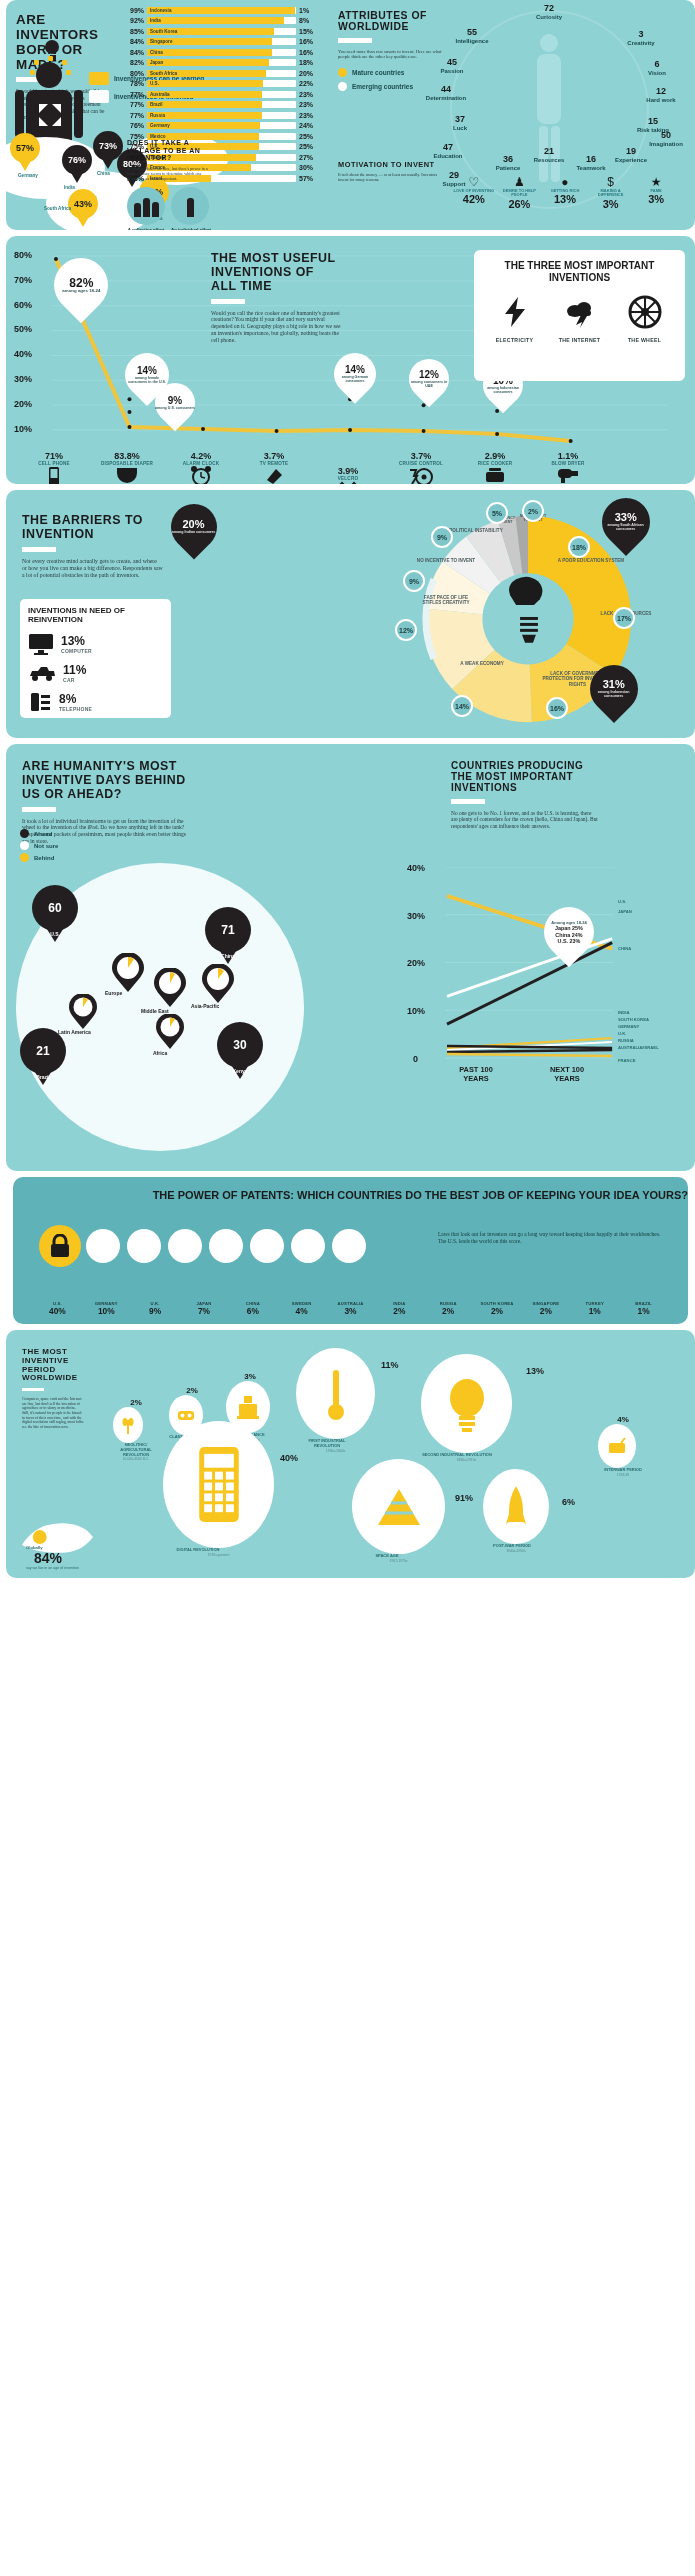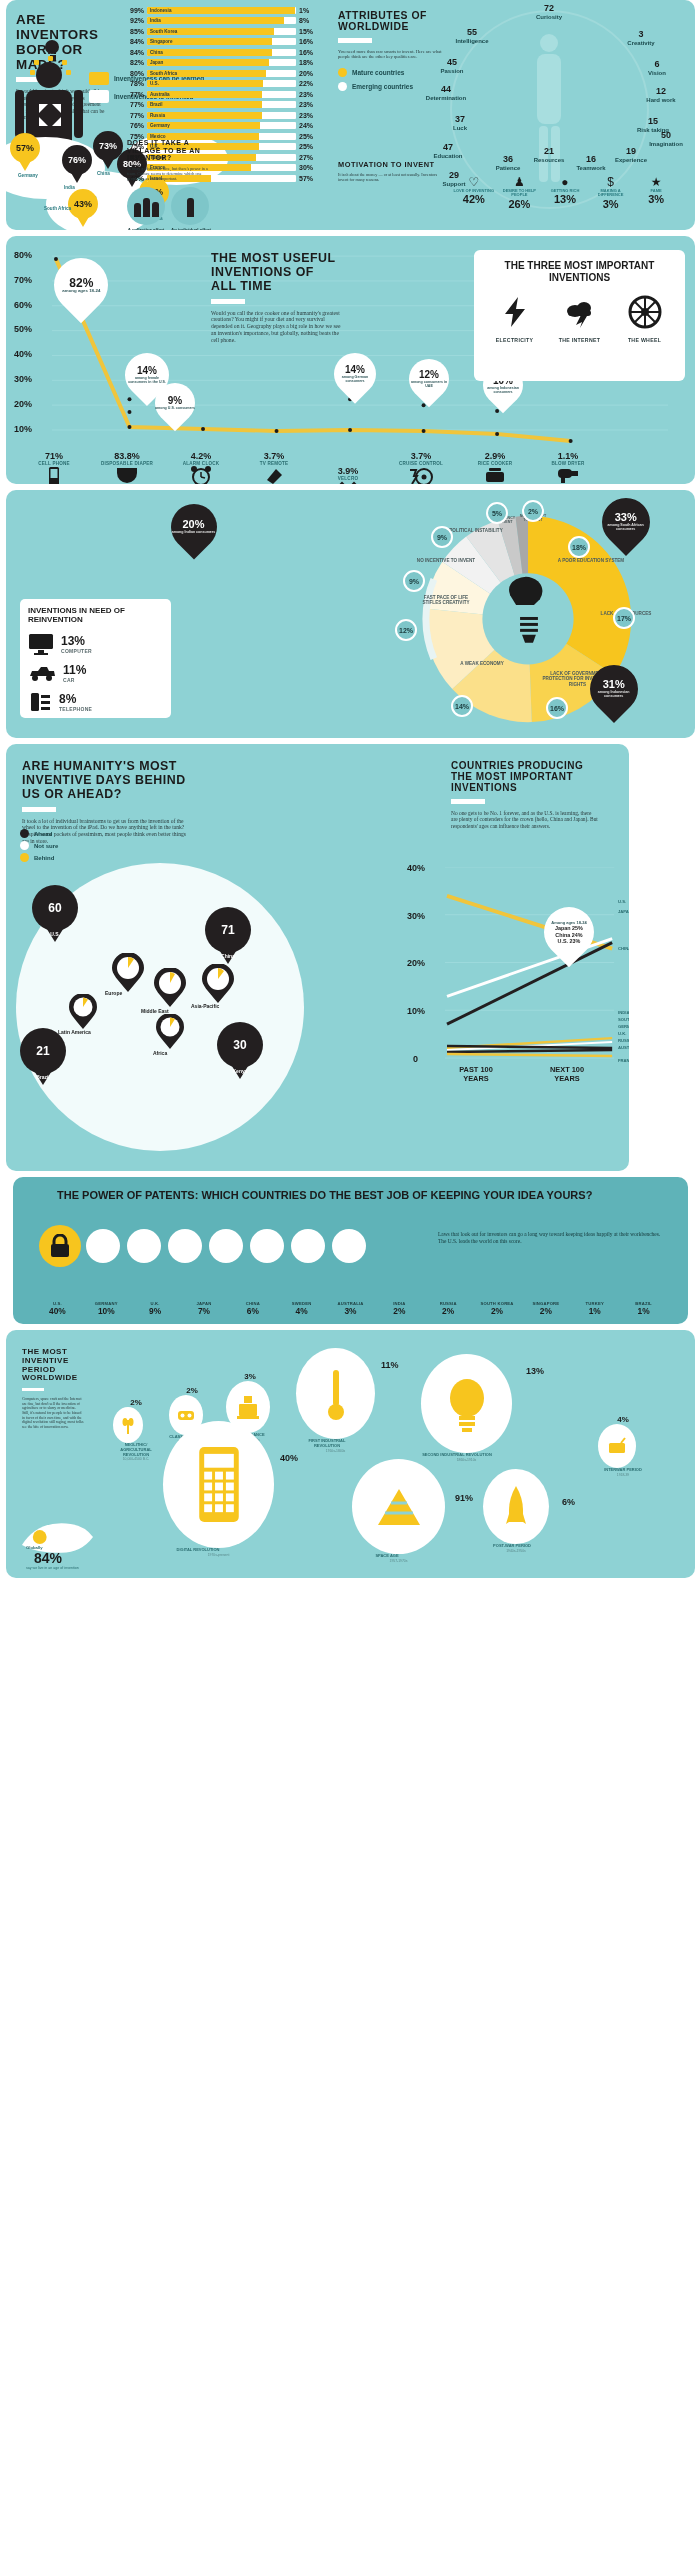--- a/index.html
+++ b/index.html
@@ -102,21 +102,21 @@
   .gpin .c{width:46px;height:46px;border-radius:50%;background:#231f20;color:#fff;display:flex;align-items:center;justify-content:center;font-size:12px;font-weight:bold;}
   .gpin .t{width:0;height:0;border-left:10px solid transparent;border-right:10px solid transparent;border-top:16px solid #231f20;margin:-5px auto 0;}
   .gpin .nm{position:absolute;left:0;width:46px;text-align:center;font-size:5px;color:#fff;font-weight:bold;bottom:12px;}
   .glegend{position:absolute;left:14px;top:85px;}
   .gl-row{display:flex;align-items:center;gap:5px;margin-bottom:3px;font-size:6px;font-weight:bold;color:#1b4a4d;}
   .gl-d{width:9px;height:9px;border-radius:50%;}
   .cc-lbl{position:absolute;font-size:4.2px;font-weight:bold;color:#2a6d70;line-height:1.25;}
 
   
   #p6{height:147px;background:#5fb3b8;}
-  .pt-t{font-size:11px;font-weight:bold;color:#1b1b1b;text-align:left;line-height:1.2;padding-top:12px;margin-left:44px;}
+  .pt-t{font-size:11px;font-weight:bold;color:#1b1b1b;text-align:right;line-height:1.2;padding-top:12px;}
   .lock{position:absolute;left:26px;top:48px;width:42px;height:42px;border-radius:50%;background:#f7c51e;display:flex;align-items:center;justify-content:center;}
   .circs{position:absolute;left:73px;top:52px;display:flex;gap:7px;}
   .pcirc{width:34px;height:34px;border-radius:50%;background:#fff;}
   .ptrow{position:absolute;left:20px;bottom:8px;right:20px;display:flex;}
   .ptc{flex:1;text-align:center;}
   .ptc .n{font-size:4.2px;font-weight:bold;color:#1b3b3d;letter-spacing:0.2px;}
   .ptc .v{font-size:8.4px;font-weight:bold;color:#1b1b1b;}
   .pt-copy{position:absolute;right:22px;top:54px;width:228px;font-family:"Liberation Serif",serif;font-size:5.4px;color:#14383a;line-height:1.35;}
 
   
@@ -632,20 +632,25 @@
     <div class="nm">BLOW DRYER</div>
     <svg width="24" height="18" viewBox="0 0 24 18">
         <rect x="2" y="3" width="14" height="9" rx="4" fill="#1b1b1b"></rect>
         <rect x="15" y="5" width="7" height="5" fill="#1b1b1b"></rect>
         <rect x="5" y="11" width="4" height="6" fill="#1b1b1b"></rect>
       </svg>
   </div>
 </div>
 
 <div class="panel" id="p4" style="width:689px;">
+  <div style="position:absolute;left:16px;top:24px;width:141px;">
+    <div class="hdr" style="font-size:12.4px;line-height:1.12;">THE BARRIERS TO INVENTION</div>
+    <div class="rule"></div>
+    <div class="body-txt" style="font-size:5.8px;">Not every creative mind actually gets to create, and where or how you live can make a big difference. Respondents saw a lot of potential obstacles in the path of inventors.</div>
+  </div>
 
   <div class="reinv">
     <div class="reinv-t">INVENTIONS IN NEED OF REINVENTION</div>
     <div class="reinv-row">
       <svg width="26" height="22" viewBox="0 0 26 22">
           <rect x="1" y="1" width="24" height="15" rx="1.5" fill="#1b1b1b"></rect>
           <rect x="10" y="17" width="6" height="3" fill="#1b1b1b"></rect>
           <rect x="6" y="20" width="14" height="2" fill="#1b1b1b"></rect>
         </svg>
       <div>
@@ -735,21 +740,21 @@
       </div>
   </div>
   <div class="teardrop" style="left:584px;top:175px;width:48px;height:48px;background:#231f20;">
     <div class="td-in">
         <b style="font-size:11px;color:#fff;">31%</b>
         <span style="color:#e2e2e2;font-size:3.6px;">among Indonesian consumers</span>
       </div>
   </div>
 </div>
 
-<div class="panel" id="p5" style="width:623px;">
+<div class="panel" id="p5" style="width:689px;">
   <div style="position:absolute;left:16px;top:16px;width:171px;">
     <div class="hdr" style="font-size:12.4px;line-height:1.12;">ARE HUMANITY'S MOST INVENTIVE DAYS BEHIND US OR AHEAD?</div>
     <div class="rule"></div>
     <div class="body-txt" style="font-size:5.6px;">It took a lot of individual brainstorms to get us from the invention of the wheel to the invention of the iPad. Do we have anything left in the tank? Despite some pockets of pessimism, most people think even better things are in store.</div>
   </div>
   <div class="glegend">
     <div class="gl-row">
         <div class="gl-d" style="background:#231f20;"></div>
         <span>Ahead</span>
       </div>

